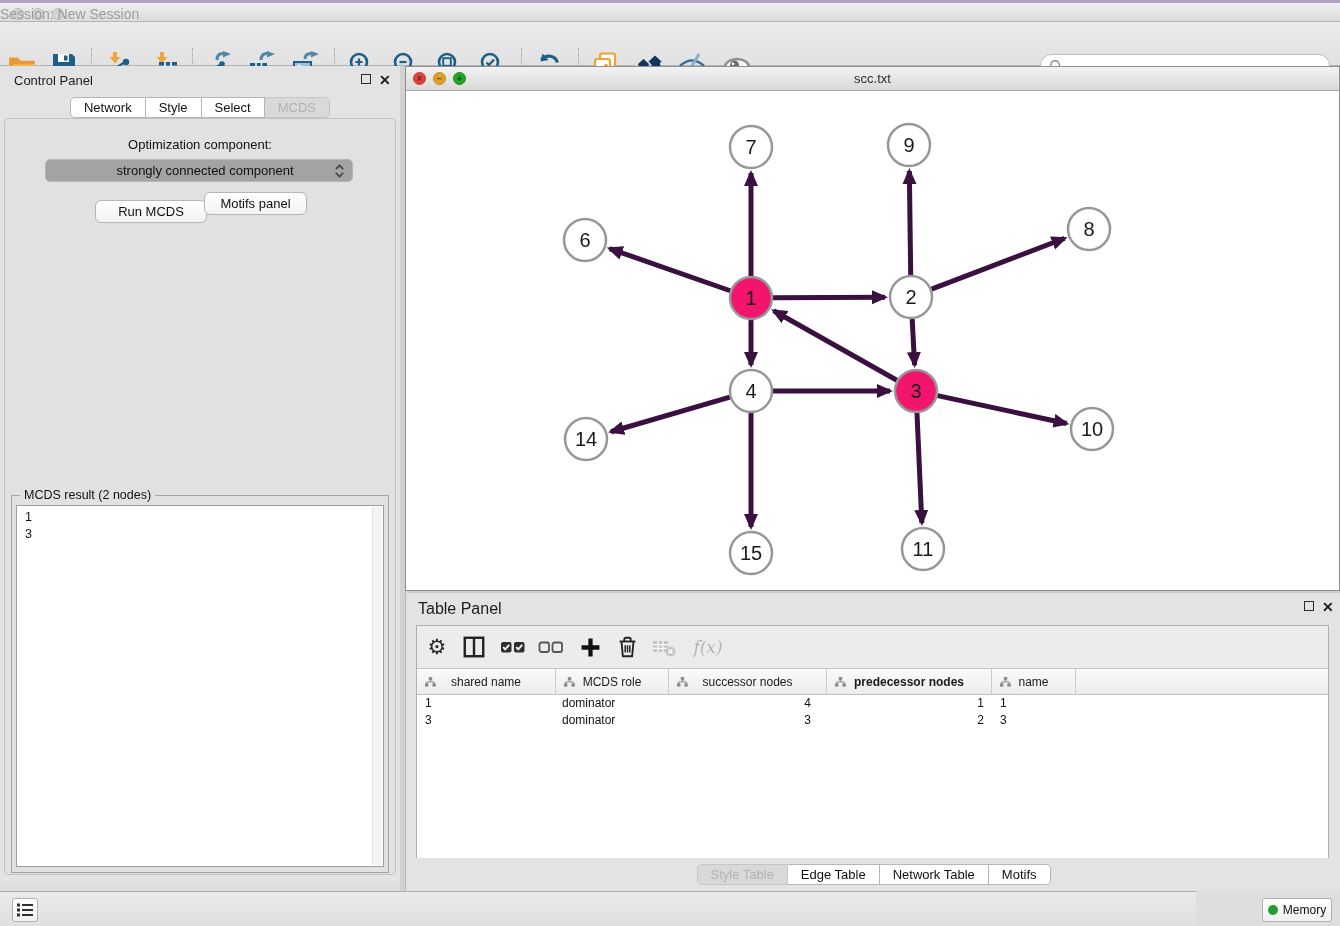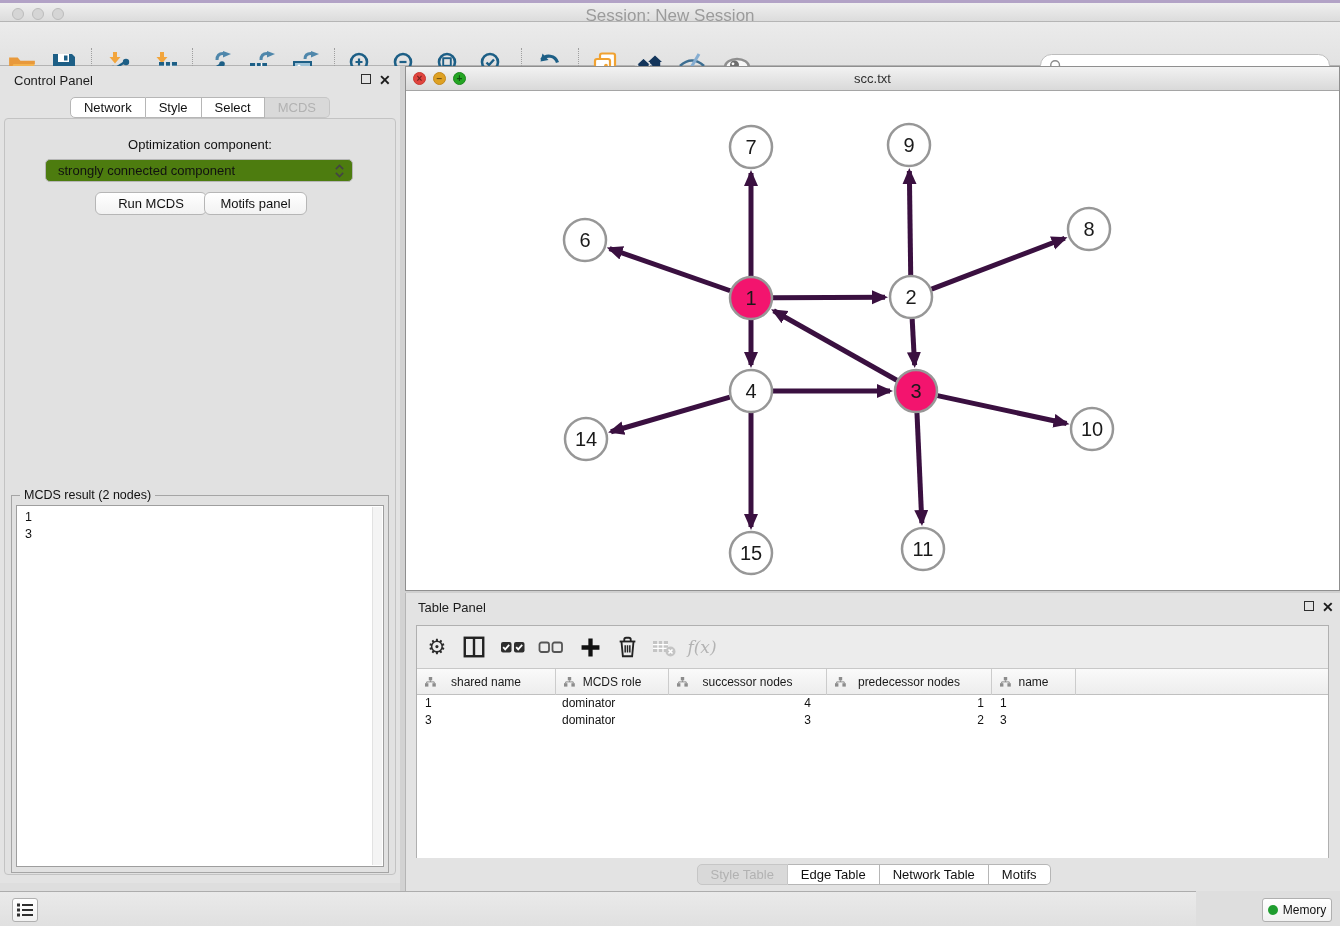--- a/index.html
+++ b/index.html
@@ -4,22 +4,22 @@
 <style>
   * { margin:0; padding:0; box-sizing:border-box; }
   html,body { width:1340px; height:926px; font-family:"Liberation Sans",sans-serif; background:#dedede; overflow:hidden; }
   .app { position:absolute; left:0; top:0; width:1340px; height:926px; background:#dedede; }
 
   
   .titlebar { position:absolute; left:0; top:0; width:1340px; height:22px;
     background:linear-gradient(#efefef,#dcdcdc); border-top:3px solid #b2a2c6; border-bottom:1px solid #b5b5b5; }
   .titlebar .tl { position:absolute; top:5px; width:12px; height:12px; border-radius:50%;
     background:#d5d5d5; border:1px solid #bcbcbc; }
-  .titlebar .title { position:absolute; left:0; right:0; top:3px; text-align:center;
-    font-size:17px; color:#9b9b9b; }
+  .titlebar .title { position:absolute; left:0; right:0; top:3px; 
+    font-size:14px; color:#9b9b9b; }
 
   
   .main-toolbar { position:absolute; left:0; top:22px; width:1340px; height:44px;
     background:linear-gradient(#ebebeb,#e2e2e2); border-bottom:1px solid #b3b3b3; }
   .tbi { position:absolute; top:26px; width:34px; height:34px; display:flex; align-items:center; justify-content:center; cursor:default; }
   .tsep { position:absolute; top:26px; height:36px; width:0; border-left:1px dotted #9f9f9f; }
   .searchbox { position:absolute; left:1040px; top:32px; width:290px; height:23px; background:#fff;
     border:1px solid #bdbdbd; border-radius:12px; display:flex; align-items:center; padding-left:8px; }
   .searchbox input { border:none; outline:none; flex:1; font-size:12px; background:transparent; margin-left:4px; }
 
@@ -31,26 +31,26 @@
   .ph-close { position:absolute; font-size:14px; font-weight:bold; color:#1c1c1c; line-height:12px; }
   .cp-tabs { position:absolute; left:0; top:31px; width:400px; display:flex; justify-content:center; }
   .tab { background:#fff; border:1px solid #b6b6b6; border-left:none; padding:0 13px; font-size:13px;
     height:21px; line-height:20px; color:#111; cursor:default; }
   .tab:first-child { border-left:1px solid #b6b6b6; border-radius:5px 0 0 5px; }
   .tab:last-child { border-radius:0 5px 5px 0; }
   .tab.active { background:#d9d9d9; color:#b2b2b2; border-color:#c6c6c6; }
   .cp-body { position:absolute; left:4px; top:52px; width:392px; height:757px; background:#e1e1e1;
     border:1px solid #c3c3c3; border-radius:4px; }
   .opt-label { position:absolute; left:0; top:18px; width:100%; text-align:center; font-size:13px; color:#111; }
-  .dropdown { position:absolute; left:40px; top:40px; width:308px; height:23px; background:#4d7c0f;
-    border:1px solid #b6b6b6; border-radius:5px; font-size:13px; line-height:21px; padding-left:12px; color:#111; }
+  .dropdown { position:absolute; left:40px; top:40px; width:308px; height:23px; background:#a3a3a3;
+    border:1px solid #b6b6b6; border-radius:5px; font-size:13px; line-height:21px; padding-left:12px; color:#111;text-align:center; }
   .dropdown .stepper { position:absolute; right:7px; top:3px; }
   .btn { position:absolute; background:linear-gradient(#ffffff,#f2f2f2); border:1px solid #b6b6b6;
     border-radius:6px; font-size:13px; text-align:center; line-height:21px; height:23px; color:#111; cursor:default; }
-  .btn-run { left:90px; top:73px; width:112px; }
+  .btn-run { left:90px; top:81px; width:112px; }
   .btn-close { left:199px; top:73px; width:103px; }
   .fieldset { position:absolute; left:6px; top:376px; width:378px; height:378px; border:1px solid #a5a5a5; }
   .fieldset .legend { position:absolute; left:8px; top:-8px; background:#e1e1e1; padding:0 4px; font-size:12.5px; color:#111; }
   .result-box { position:absolute; left:4px; top:9px; right:4px; bottom:5px; background:#fff; border:1px solid #9e9e9e; }
   .result-scroll { position:absolute; right:1px; top:1px; bottom:1px; width:10px; background:#f4f4f4; border-left:1px solid #e2e2e2; }
   .result-lines { padding:3px 8px; font-size:12.5px; line-height:17px; color:#111; }
 
   
   .v-split { position:absolute; left:400px; top:66px; width:5px; height:825px; background:#d2d2d2; }
 
@@ -67,21 +67,21 @@
   .nwl.green { left:47px; background:#24a523; border:1px solid #1d871f; }
   .nw-canvas { position:absolute; left:0; top:24px; width:933px; height:499px; background:#fff; }
   #graph-svg { font-family:"Liberation Sans",sans-serif; }
 
   .gap-h { position:absolute; left:405px; top:591px; width:935px; height:2px; background:#cfcfcf; }
 
   
   .table-panel { position:absolute; left:405px; top:593px; width:935px; height:298px; background:#e3e3e3;
     border-left:1px solid #b5b5b5; }
   .tp-header { position:absolute; left:0; top:0; width:935px; height:26px; }
-  .tp-header .ph-title { position:absolute; left:12px; top:7px; font-size:13px; color:#1c1c1c; }
+  .tp-header .ph-title { position:absolute; left:12px; top:7px; font-size:16px; color:#1c1c1c; }
   .tp-container { position:absolute; left:10px; top:32px; width:913px; height:233px; background:#fff;
     border:1px solid #b0b0b0; }
   .tp-toolbar { position:absolute; left:0; top:0; width:911px; height:43px; background:#ececec; border-bottom:1px solid #c8c8c8; }
   .tpi { position:absolute; top:7px; width:28px; height:28px; display:flex; align-items:center; justify-content:center; cursor:default; }
   .gear-glyph { font-size:21px; color:#2b2b2b; line-height:28px; }
   .fx-glyph { font-family:"DejaVu Serif",serif; font-style:italic; font-size:17px; color:#b3b3b3; }
   .tp-thead { position:absolute; left:0; top:43px; width:911px; height:26px; display:flex;
     background:linear-gradient(#fafafa,#ededed); border-bottom:1px solid #c0c0c0; }
   .th { position:relative; height:26px; border-right:1px solid #ccc; display:flex; align-items:center; justify-content:center; }
   .th .tree-icon { position:absolute; left:8px; top:8px; }
@@ -419,21 +419,21 @@
             </svg>
         </span>
         <span class="tpi" style="left:233px">
           <svg width="24" height="21" viewBox="0 0 24 21">
               <rect x="1" y="4" width="15" height="11" fill="#c4c4c4"></rect>
               <path d="M1 7.7 h15 M1 11.4 h15 M6 4 v11 M11 4 v11" stroke="#fff" stroke-width="1.2"></path>
               <circle cx="18.5" cy="14.5" r="5" fill="#c4c4c4"></circle>
               <path d="M16.5 12.5 l4 4 M20.5 12.5 l-4 4" stroke="#fff" stroke-width="1.6"></path>
             </svg>
         </span>
-        <span class="tpi" style="left:265px; width:40px;">
+        <span class="tpi" style="left:271px; width:40px;">
             <span class="fx-glyph">f(x)</span>
           </span>
       </div>
       <div class="tp-thead" id="table-header">
           <div class="th" style="width: 139px;">
             <svg class="tree-icon" width="11" height="10" viewBox="0 0 11 10">
               <rect x="3.8" y="0" width="3.4" height="3.4" fill="#8c8c8c"></rect>
               <rect x="0" y="6.2" width="3.4" height="3.4" fill="#8c8c8c"></rect>
               <rect x="7.4" y="6.2" width="3.4" height="3.4" fill="#8c8c8c"></rect>
               <path d="M5.5 3.4 V4.9 M1.7 6.2 V4.9 H9.2 V6.2" stroke="#8c8c8c" fill="none" stroke-width="1"></path>
@@ -451,21 +451,21 @@
           </div>
           <div class="th" style="width: 158px;">
             <svg class="tree-icon" width="11" height="10" viewBox="0 0 11 10">
               <rect x="3.8" y="0" width="3.4" height="3.4" fill="#8c8c8c"></rect>
               <rect x="0" y="6.2" width="3.4" height="3.4" fill="#8c8c8c"></rect>
               <rect x="7.4" y="6.2" width="3.4" height="3.4" fill="#8c8c8c"></rect>
               <path d="M5.5 3.4 V4.9 M1.7 6.2 V4.9 H9.2 V6.2" stroke="#8c8c8c" fill="none" stroke-width="1"></path>
             </svg>
             <span class="th-label">successor nodes</span>
           </div>
-          <div class="th" style="width: 165px;">
+          <div class="th" style="width: 165px; font-weight: bold;">
             <svg class="tree-icon" width="11" height="10" viewBox="0 0 11 10">
               <rect x="3.8" y="0" width="3.4" height="3.4" fill="#8c8c8c"></rect>
               <rect x="0" y="6.2" width="3.4" height="3.4" fill="#8c8c8c"></rect>
               <rect x="7.4" y="6.2" width="3.4" height="3.4" fill="#8c8c8c"></rect>
               <path d="M5.5 3.4 V4.9 M1.7 6.2 V4.9 H9.2 V6.2" stroke="#8c8c8c" fill="none" stroke-width="1"></path>
             </svg>
             <span class="th-label">predecessor nodes</span>
           </div>
           <div class="th" style="width: 84px;">
             <svg class="tree-icon" width="11" height="10" viewBox="0 0 11 10">

